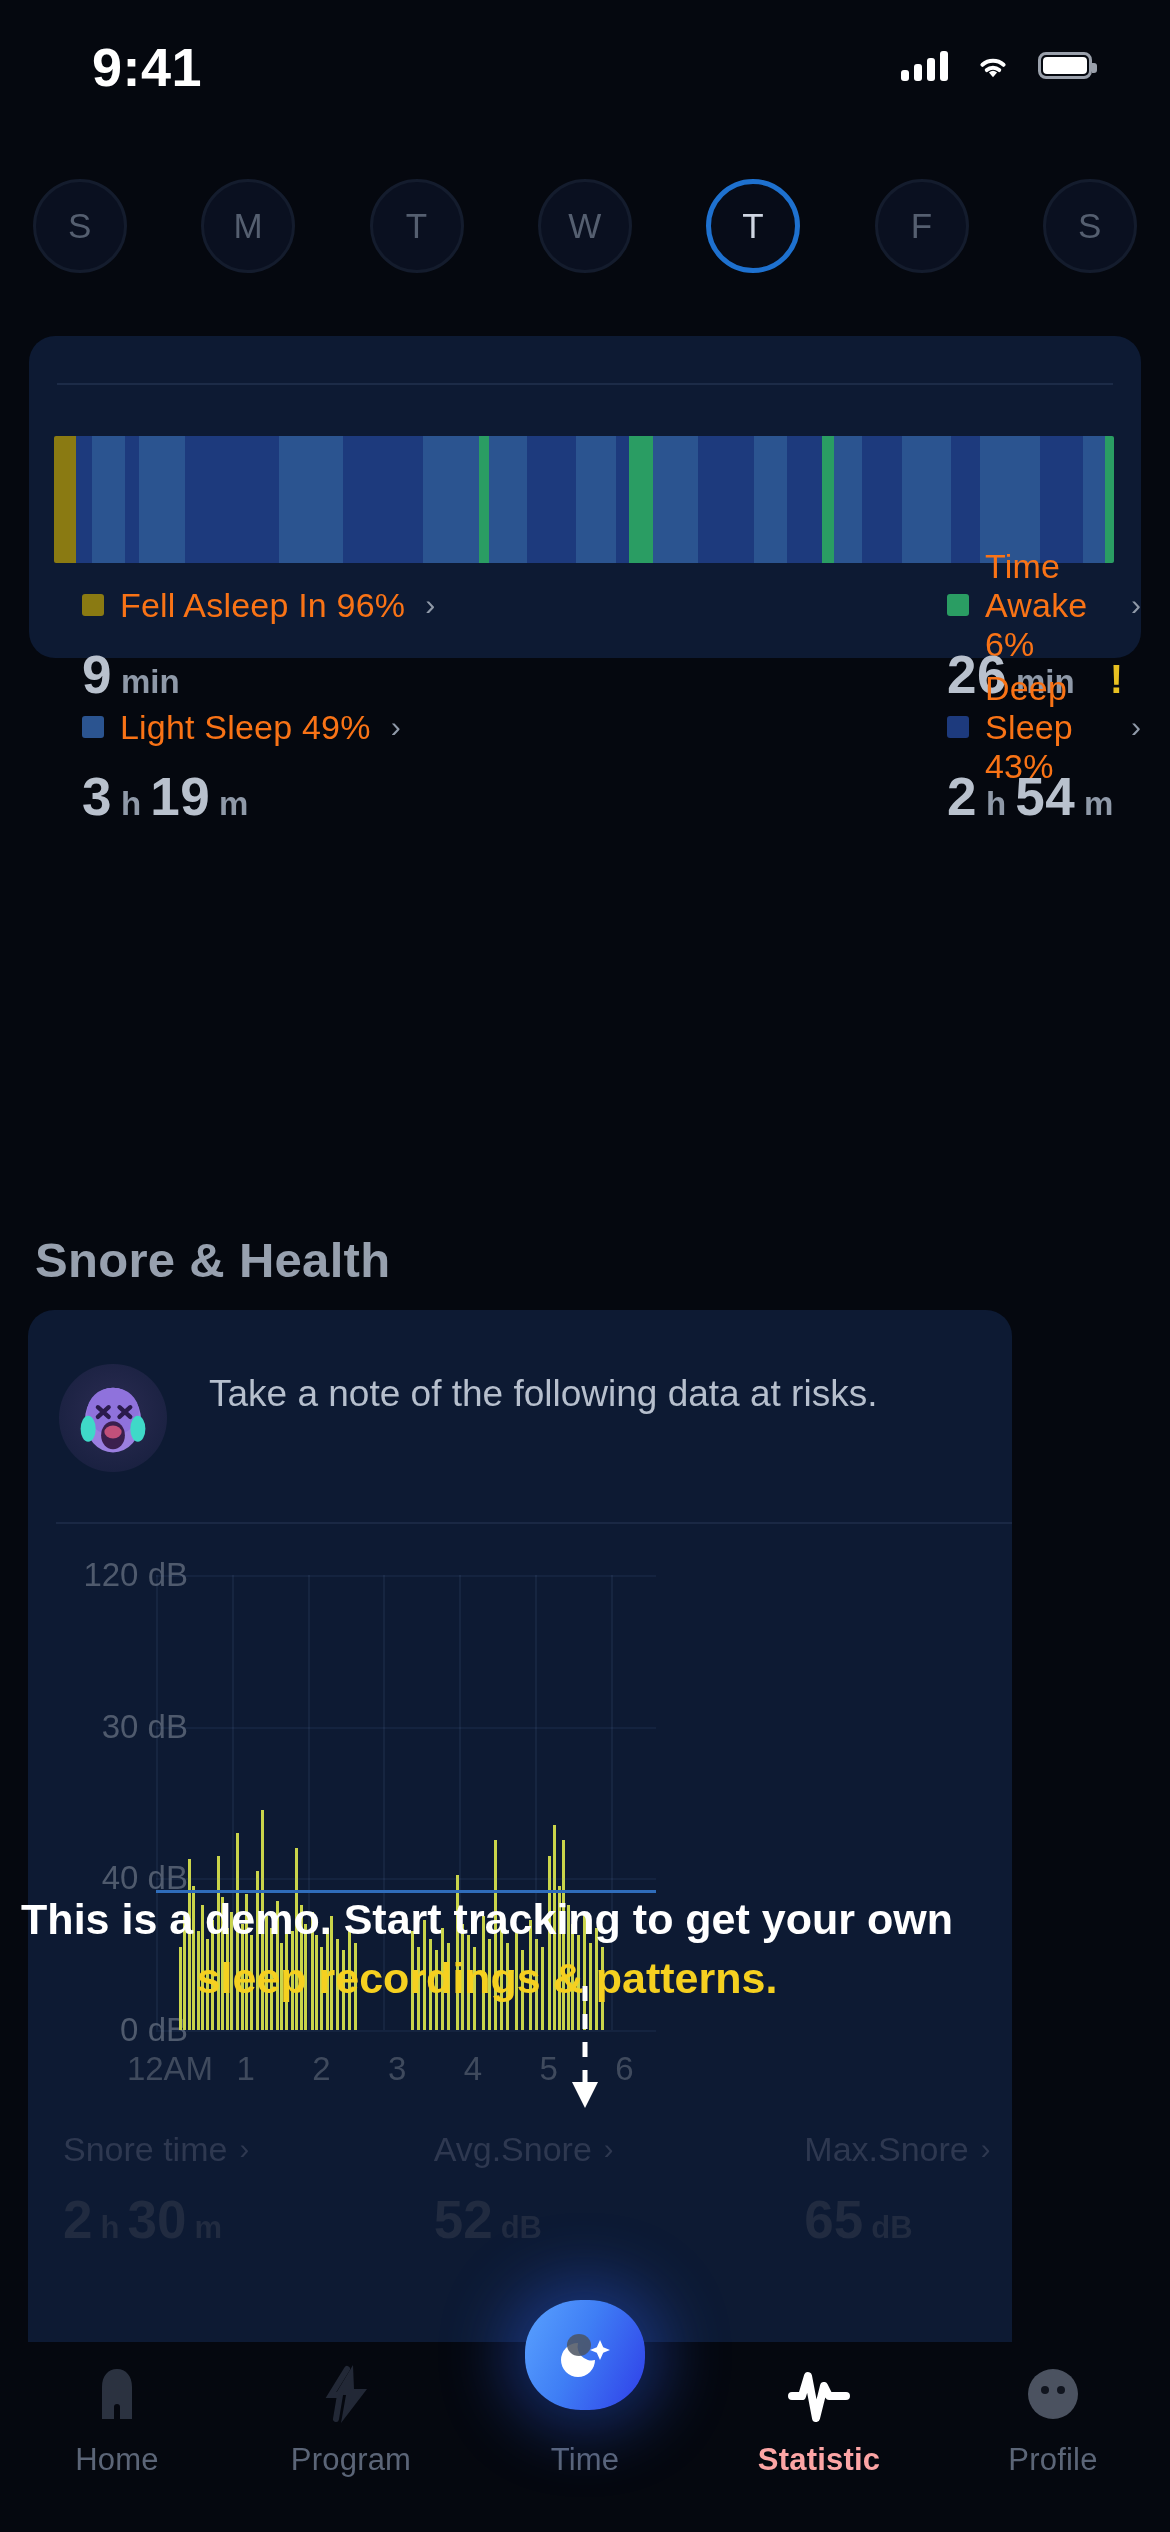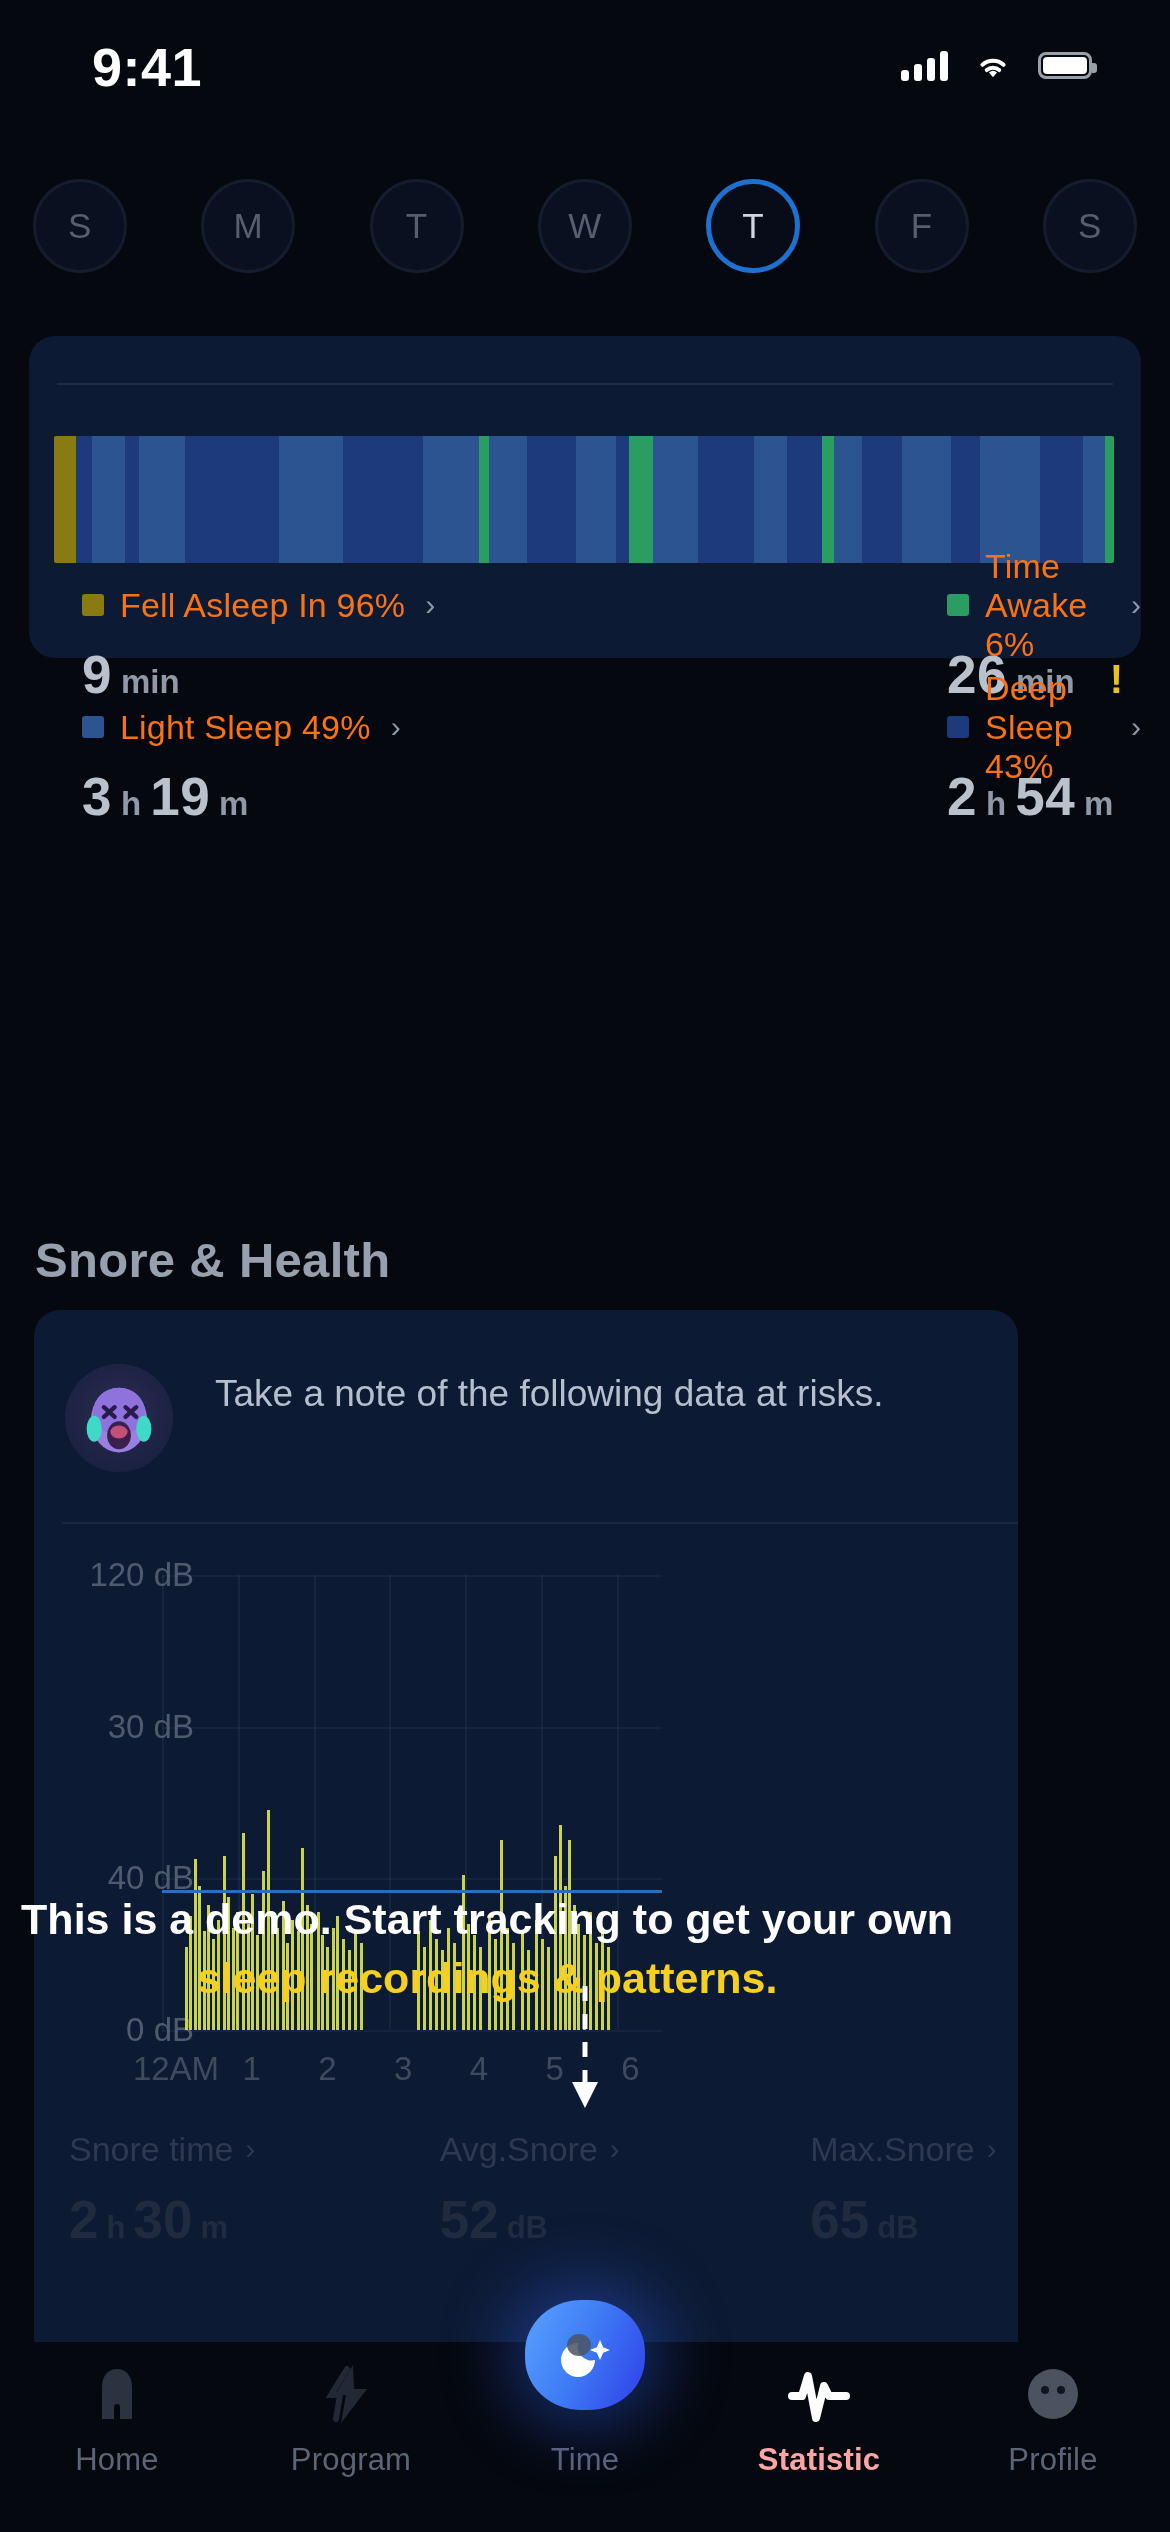--- a/index.html
+++ b/index.html
@@ -61,21 +61,21 @@
   .leg-val{ margin-top:17px; display:flex; align-items:baseline; gap:9px; }
   .big{ font-size:53px; font-weight:700; color:#b9c1cd; letter-spacing:.5px; }
   .unit{ font-size:33px; font-weight:700; color:#8f99a8; }
   .warn{ font-size:40px; font-weight:800; color:#e8c021; margin-left:26px; }
 
   
   .section-title{ position:absolute; left:35px; top:1232px;
     font-size:49px; font-weight:700; color:#97a0ae; letter-spacing:.3px; }
 
   
-  .snorecard{ left:34px; top:1310px; width:984px; height:1070px; overflow:hidden; }
+  .snorecard{ left:28px; top:1310px; width:984px; height:1070px; overflow:hidden; }
   .note{ position:absolute; left:31px; top:54px; display:flex; gap:42px; width:1050px; }
   .avatar{ width:108px; height:108px; border-radius:50%;
     background:radial-gradient(circle at 50% 45%, #2b2c52 0%, #1a2141 75%); flex:none;
     position:relative; }
   .note-text{ font-size:37px; line-height:1.32; color:#b6bfcd; padding-top:6px;
     max-width:880px; }
 
   .snore-divider{ position:absolute; left:28px; top:212px; width:1056px; height:2px;
     background:rgba(120,150,200,.12); }
 

